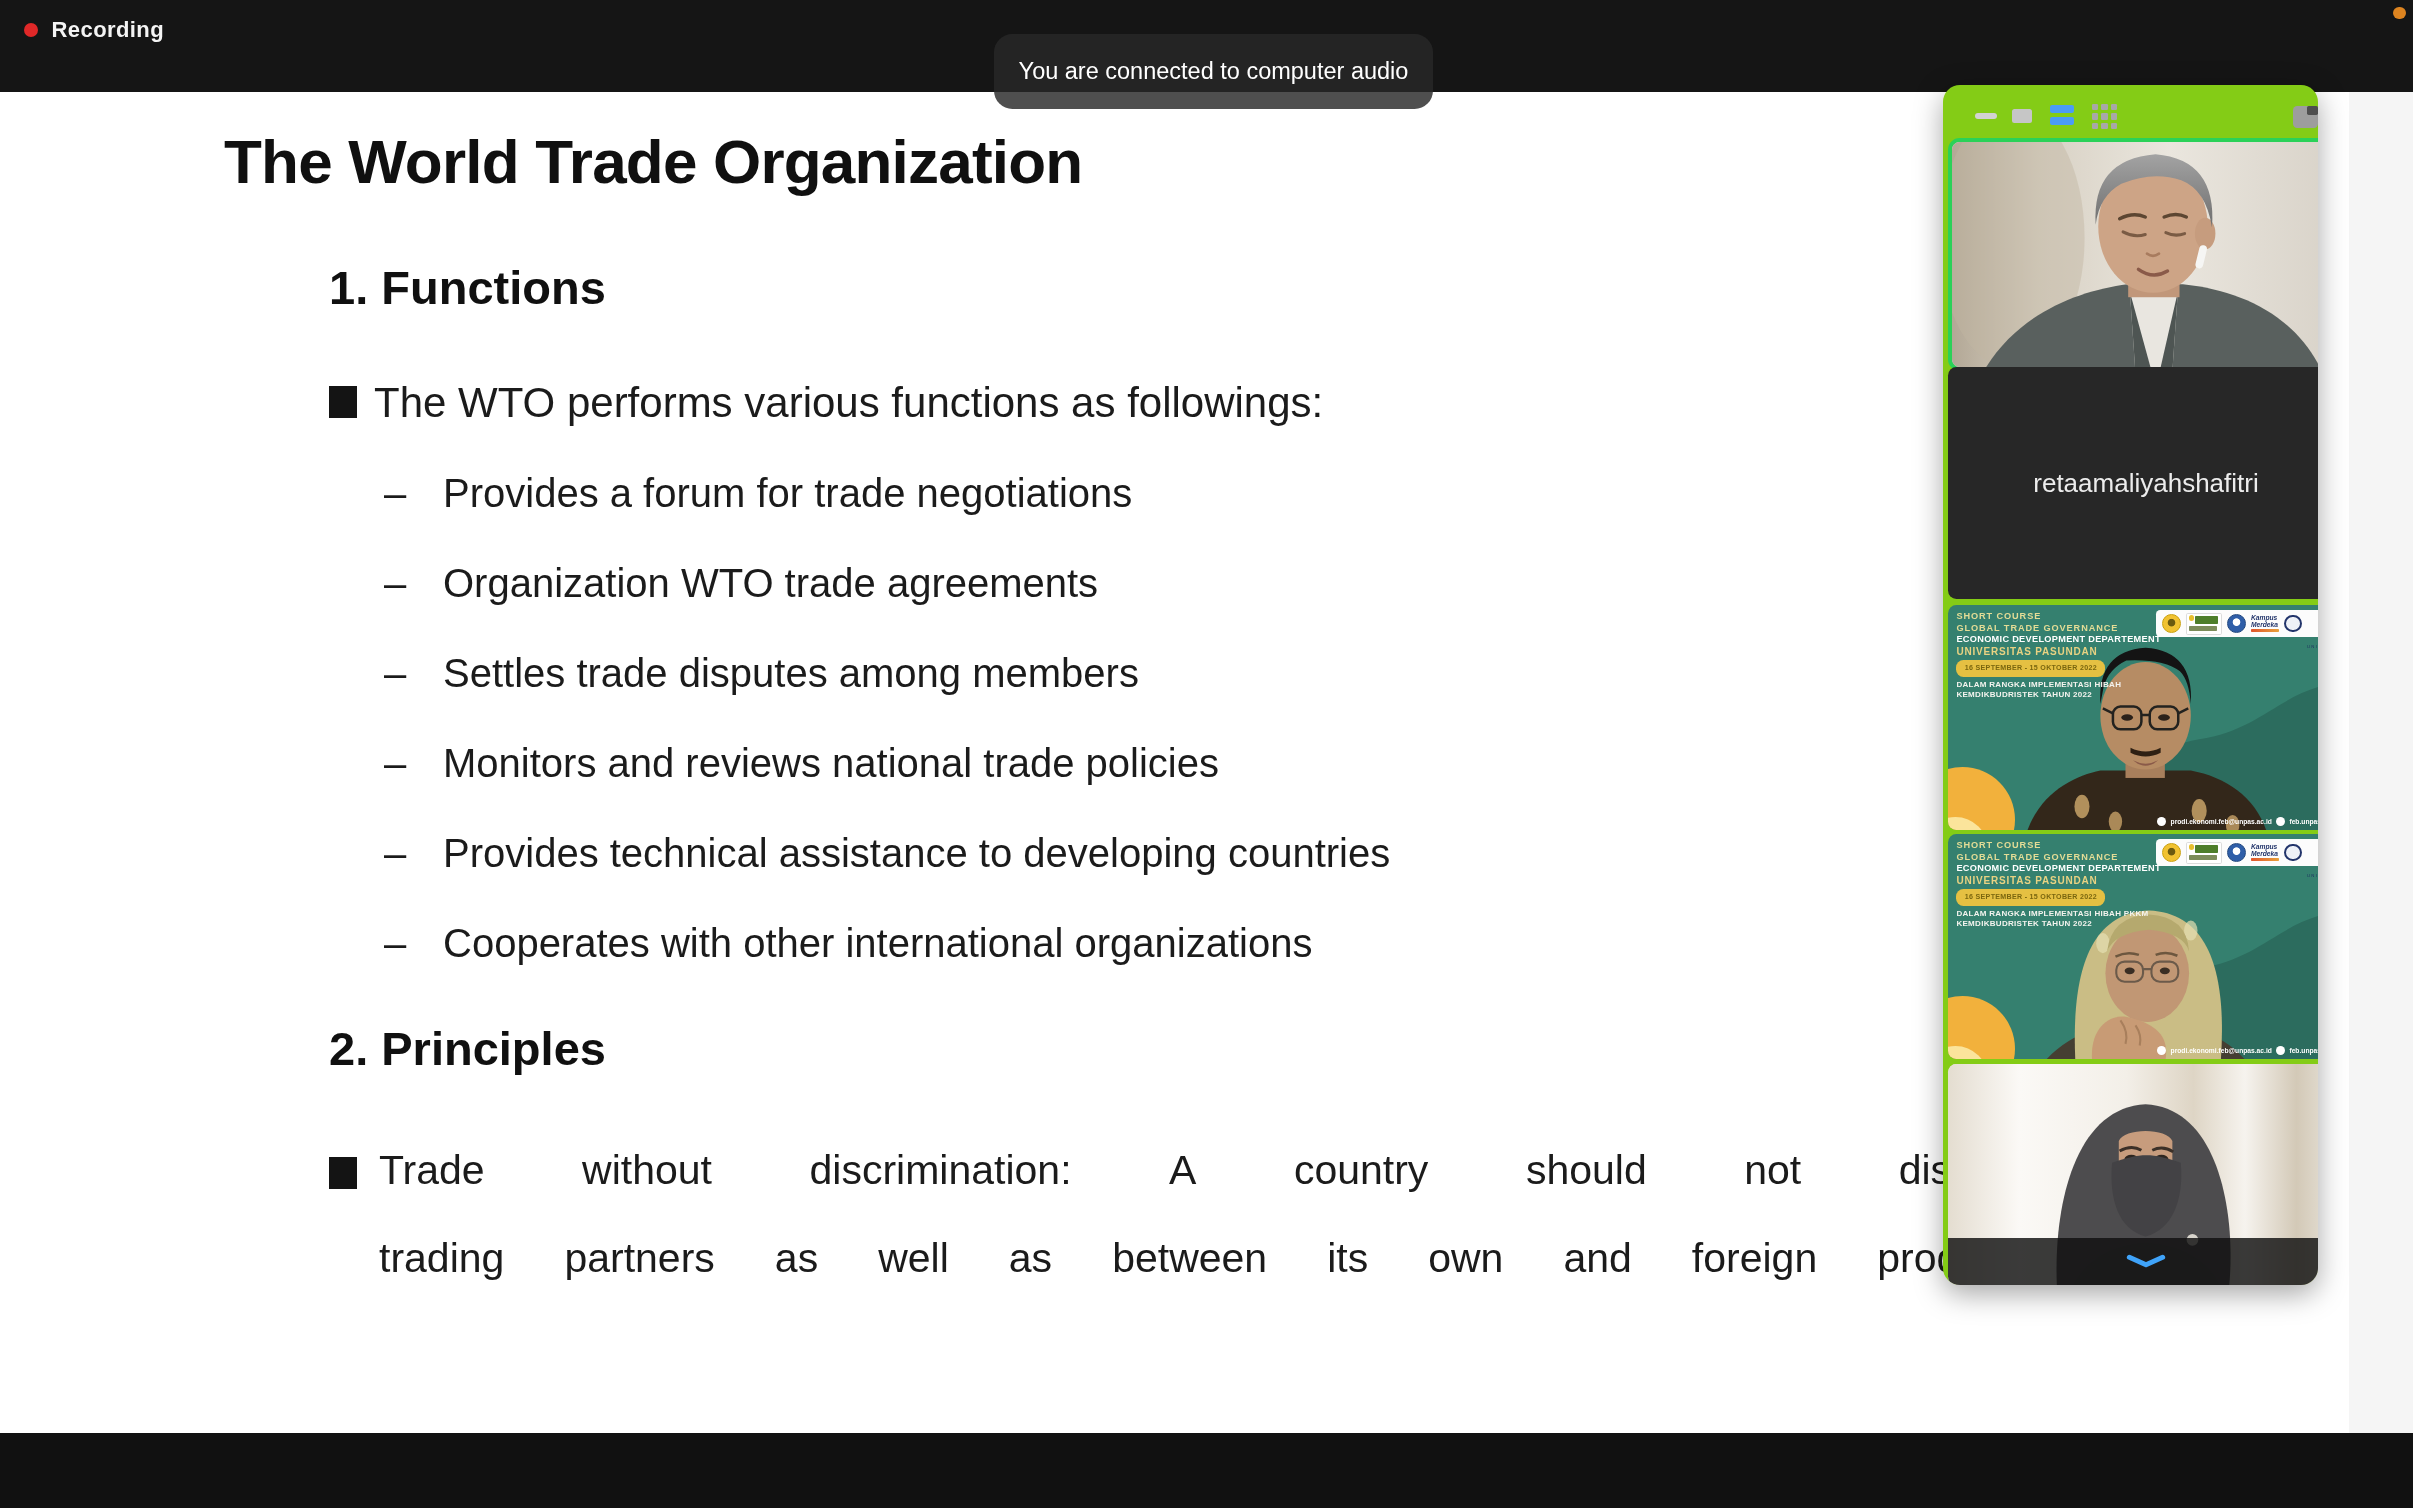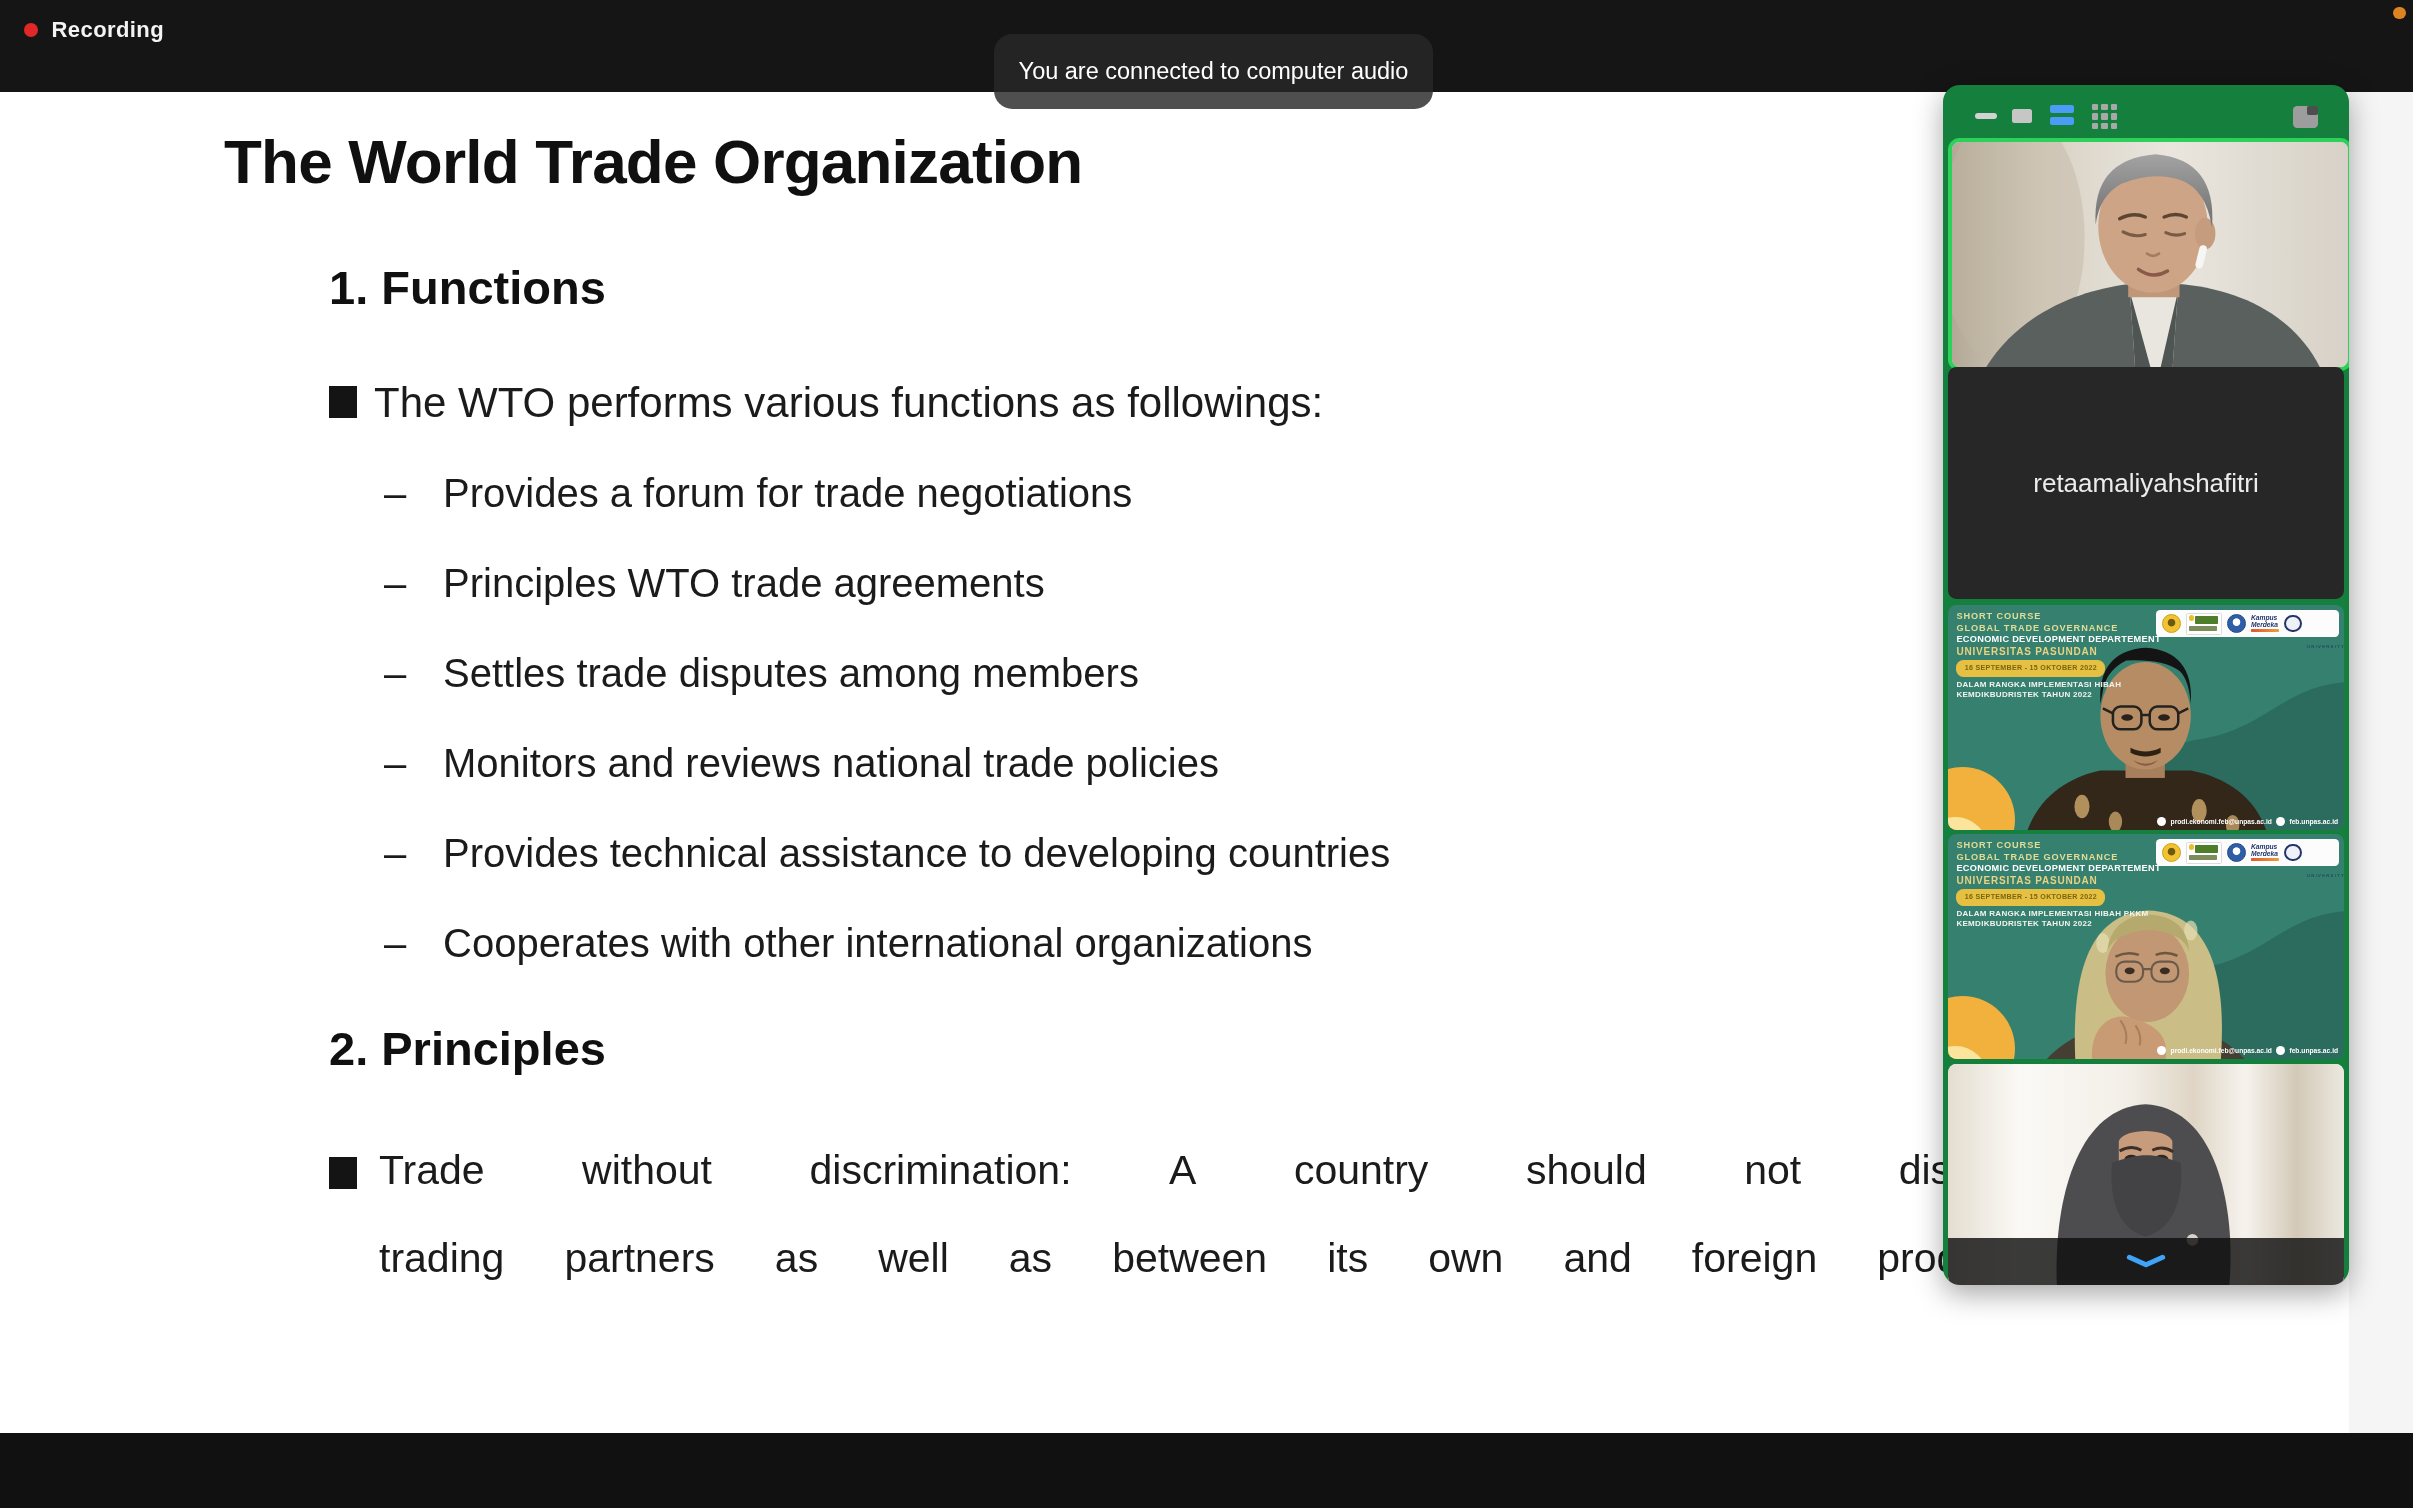--- a/index.html
+++ b/index.html
@@ -35,22 +35,22 @@
   .jrow{left:379px;width:1978px;display:flex;justify-content:space-between;
         font-size:41px;color:#1b1b1b;}
   .jrow span{white-space:nowrap;}
   #jrow1{top:1073px;}
   #jrow2{top:1161px;}
 
   
   #right-strip{left:2349px;top:74px;width:65px;height:1359px;background:#f5f5f5;z-index:10;}
 
   
-  #panel{left:1943px;top:85px;width:406px;height:1200px;background:#15803d;border-radius:17px;
-         overflow:hidden;z-index:50;box-shadow:0 8.4px 28.5px rgba(0,0,0,.35);}
+  #panel{left:1943px;top:85px;width:367px;height:1200px;background:#84cc16;border-radius:17px;
+         overflow:hidden;z-index:50;box-shadow:0 8.4px 28.5px rgba(0,0,0,.35);padding-left:8px;}
   .hicon{position:absolute;cursor:pointer;}
   #ic-min{left:32px;top:28px;width:22px;height:5.9px;border-radius:3.4px;background:#d2d2d2;}
   #ic-collapse{left:69px;top:23.5px;width:20px;height:14.2px;border-radius:2.5px;background:#c6c6c6;}
   #ic-speaker{left:107px;top:20px;width:23.5px;height:20px;display:flex;flex-direction:column;justify-content:space-between;}
   #ic-speaker i{display:block;height:8.4px;border-radius:2.1px;background:var(--accent-blue);}
   #ic-gallery{left:149px;top:19px;width:25px;height:25px;display:grid;grid-template-columns:repeat(3,1fr);gap:2.9px;}
   #ic-gallery i{background:#a8a8a8;border-radius:1.3px;}
   #ic-swap{left:350px;top:21px;width:25px;height:22px;background:#9d9d9d;border-radius:4.2px;}
   #ic-swap i{position:absolute;right:0;top:0;width:11px;height:9.2px;background:#4e4e4e;border-radius:1.7px;}
 
@@ -121,21 +121,21 @@
     <div class="abs sec" id="sec1">1. Functions</div>
     <div class="abs sq" id="intro-sq"></div>
     <div class="abs" id="intro-text">The WTO performs various functions as followings:</div>
     <div class="abs" id="functions-list">
         <div class="fn-item" style="top: 0px;">
           <span class="dash">–</span>
           <span>Provides a forum for trade negotiations</span>
         </div>
         <div class="fn-item" style="top: 90px;">
           <span class="dash">–</span>
-          <span>Principles WTO trade agreements</span>
+          <span>Organization WTO trade agreements</span>
         </div>
         <div class="fn-item" style="top: 180px;">
           <span class="dash">–</span>
           <span>Settles trade disputes among members</span>
         </div>
         <div class="fn-item" style="top: 270px;">
           <span class="dash">–</span>
           <span>Monitors and reviews national trade policies</span>
         </div>
         <div class="fn-item" style="top: 360px;">

